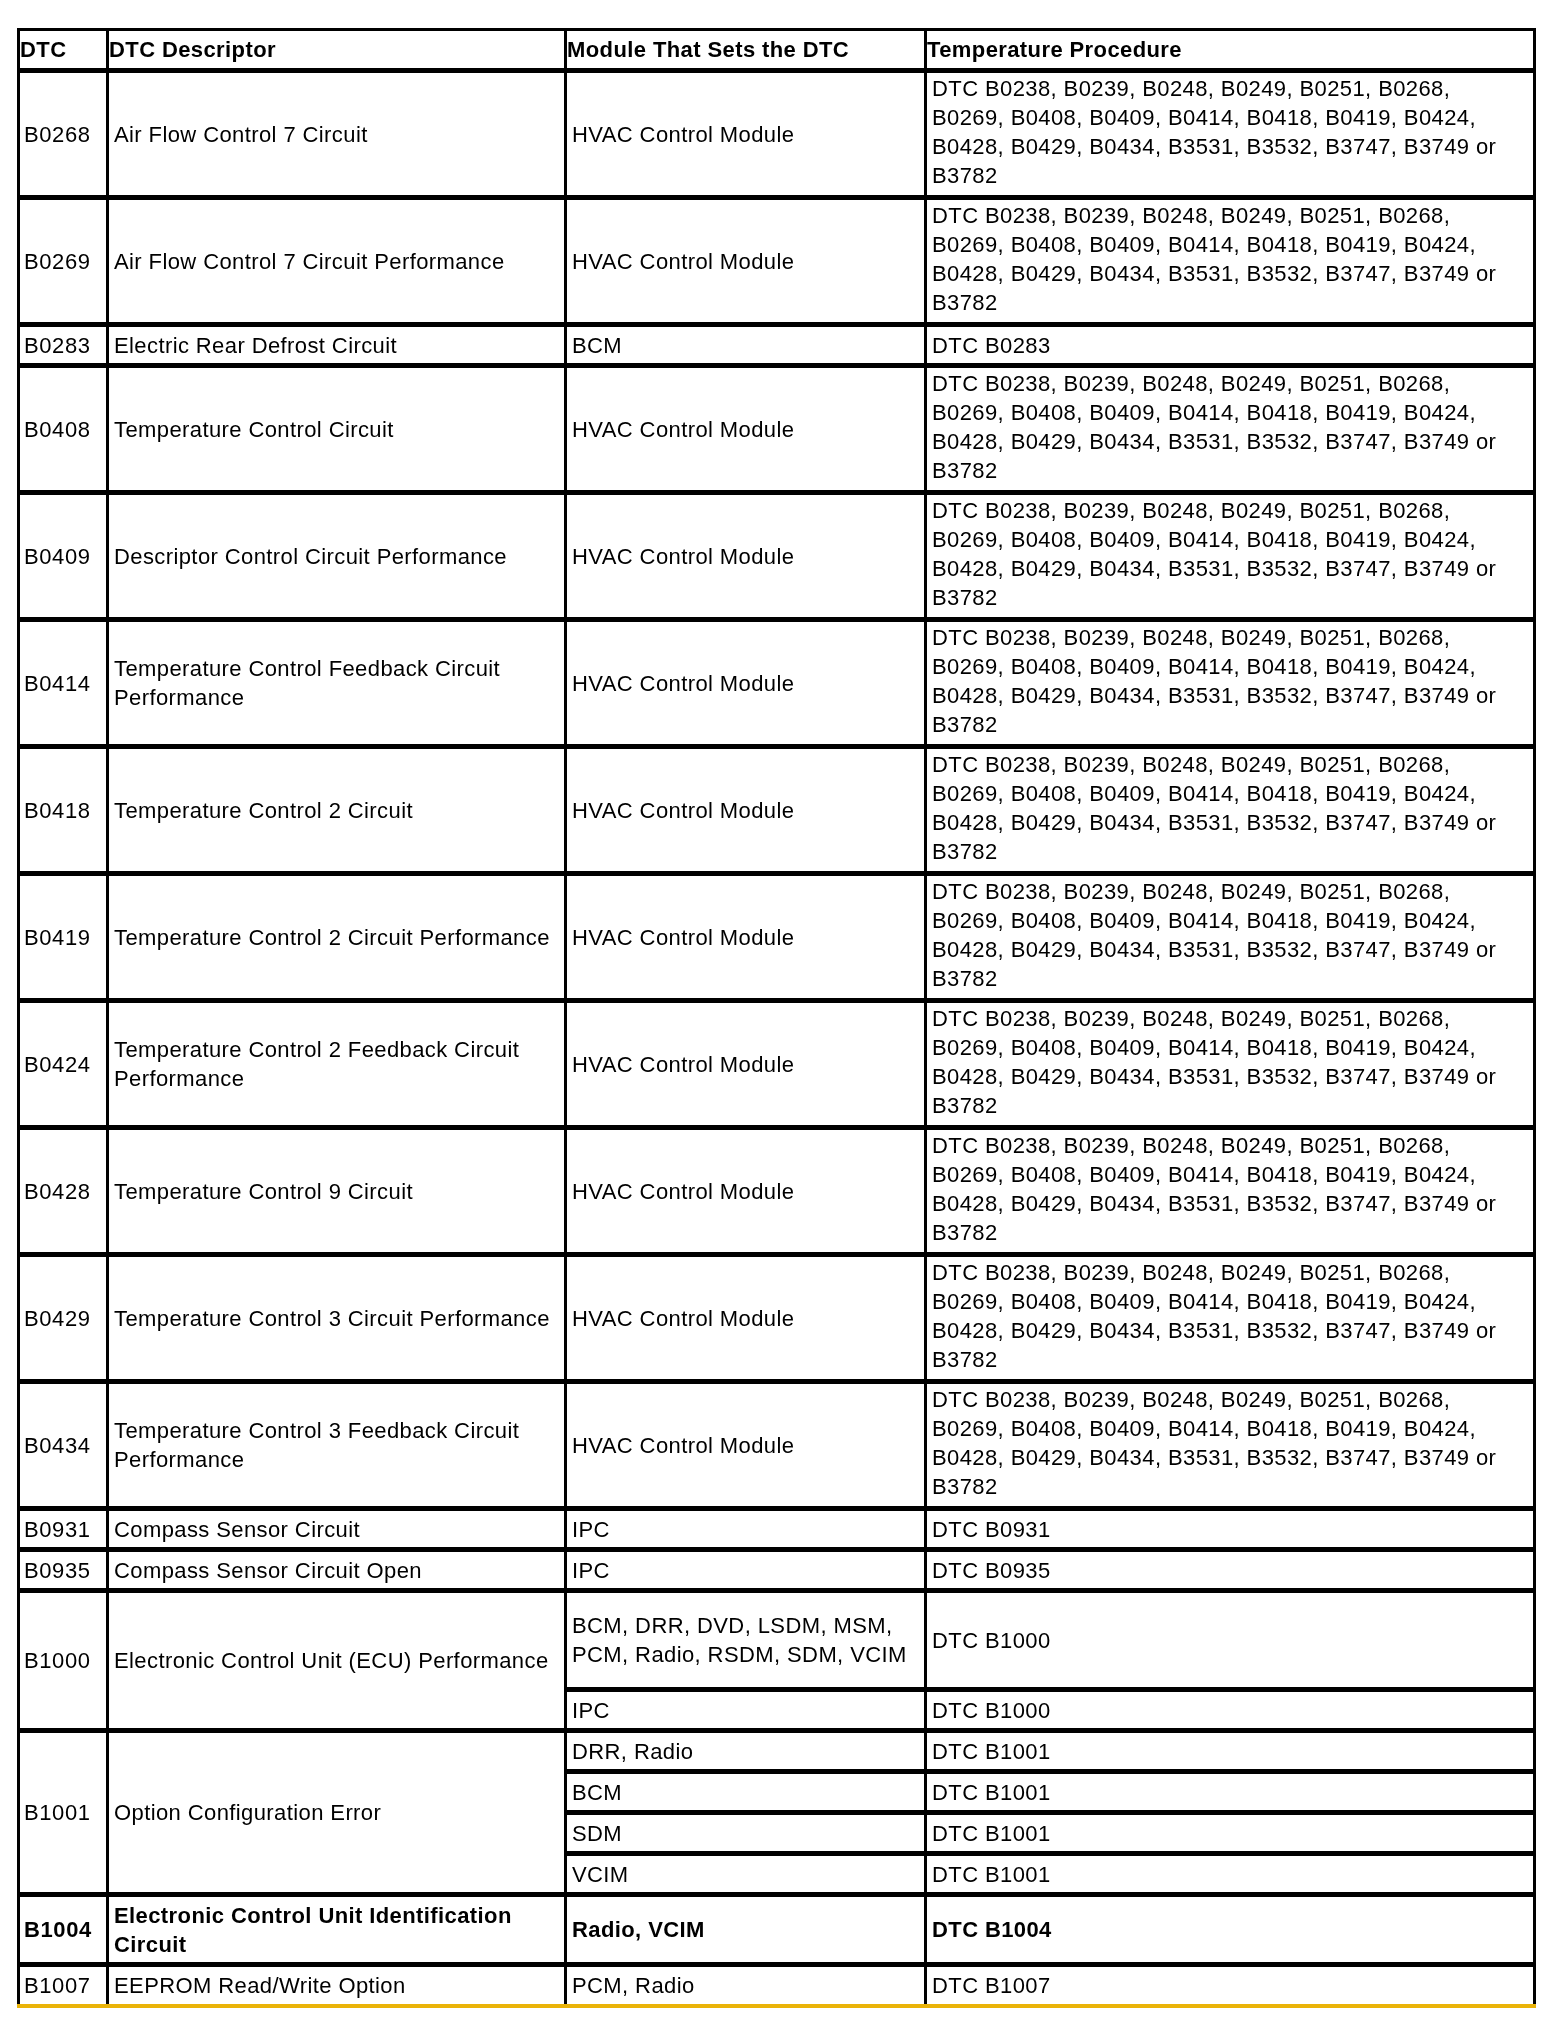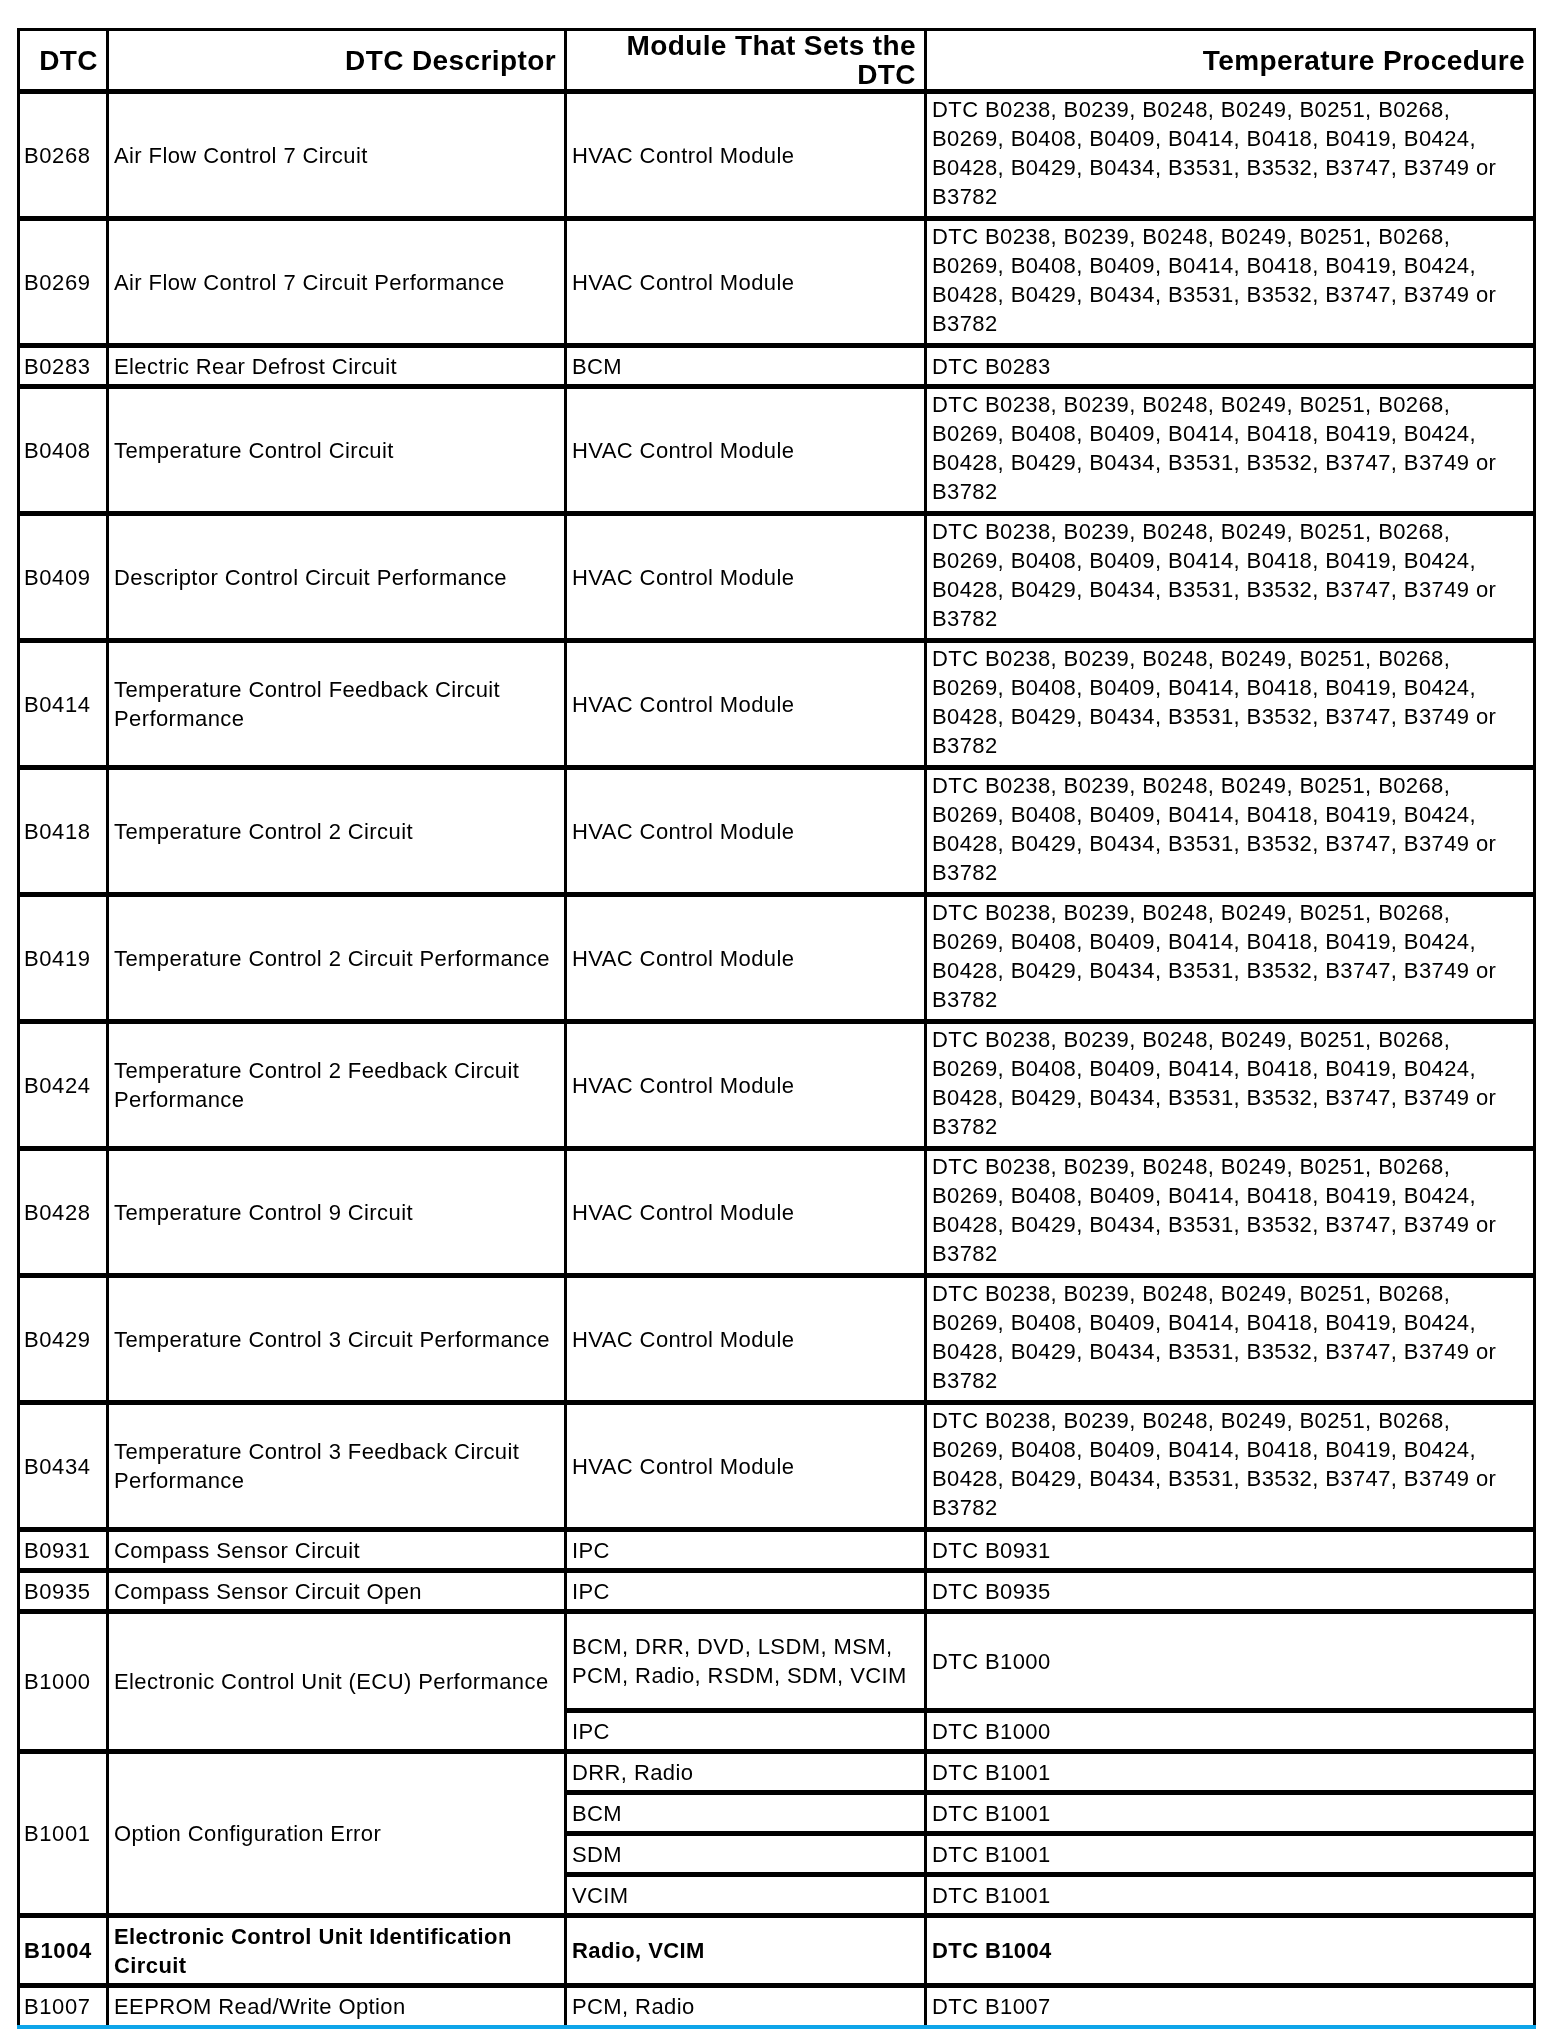--- a/index.html
+++ b/index.html
@@ -31,33 +31,33 @@
     border-right: 3px solid #000;
     border-top: 5px solid #000;
     border-bottom: 5px solid #000;
     padding: 0 6px 0 5px;
     vertical-align: middle;
     text-align: left;
     overflow: hidden;
   }
   #dtc-table th {
     font-weight: bold;
-    text-align: right;
-    font-size: 28px;
-    padding: 0 8px;
+    text-align: left;
+    font-size: 22px;
+    padding: 0 0;
   }
   #dtc-table thead tr { height: 41px; }
   #dtc-table th, #dtc-table thead td { border-top: 3px solid #000; }
   #dtc-table td.code { padding-left: 4px; padding-right: 2px; white-space: nowrap; letter-spacing: 0.6px; }
   #dtc-table td.proc-long { vertical-align: top; padding-top: 1px; }
   tr.h-tall { height: 127px; }
   tr.h-short { height: 41px; }
   tr.h-b1000a { height: 99px; }
   tr.h-b1004 { height: 70px; font-weight: bold; }
-  #dtc-table tbody tr:last-child td { border-bottom: 4px solid #0ea5e9; }
+  #dtc-table tbody tr:last-child td { border-bottom: 4px solid #eab308; }
 </style>
 </head>
 <body>
 
 <table id="dtc-table">
   <colgroup>
     <col style="width:89px">
     <col style="width:458px">
     <col style="width:360px">
     <col style="width:609px">

